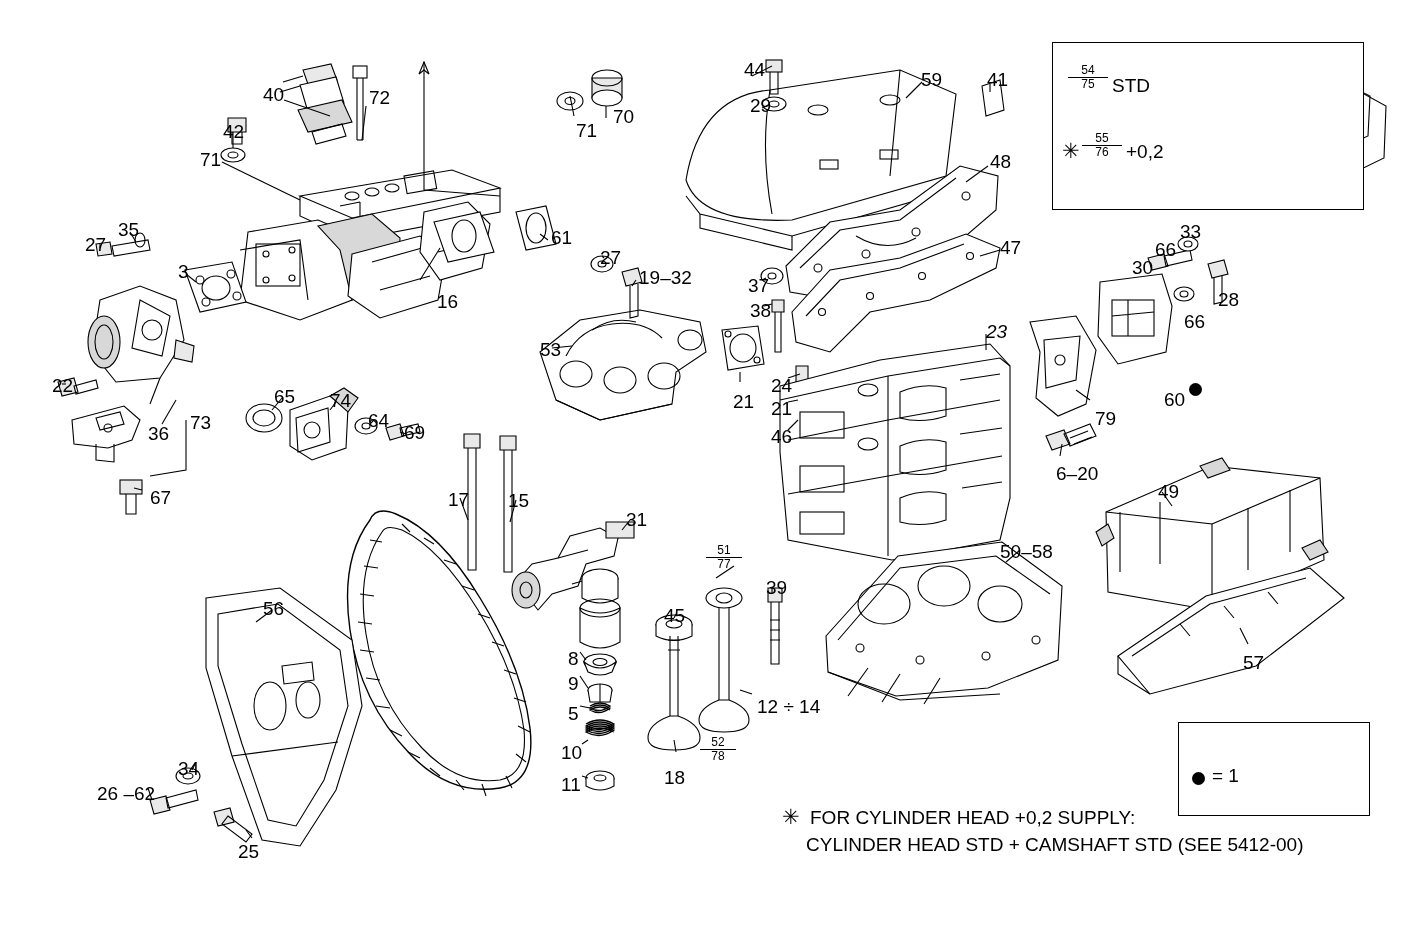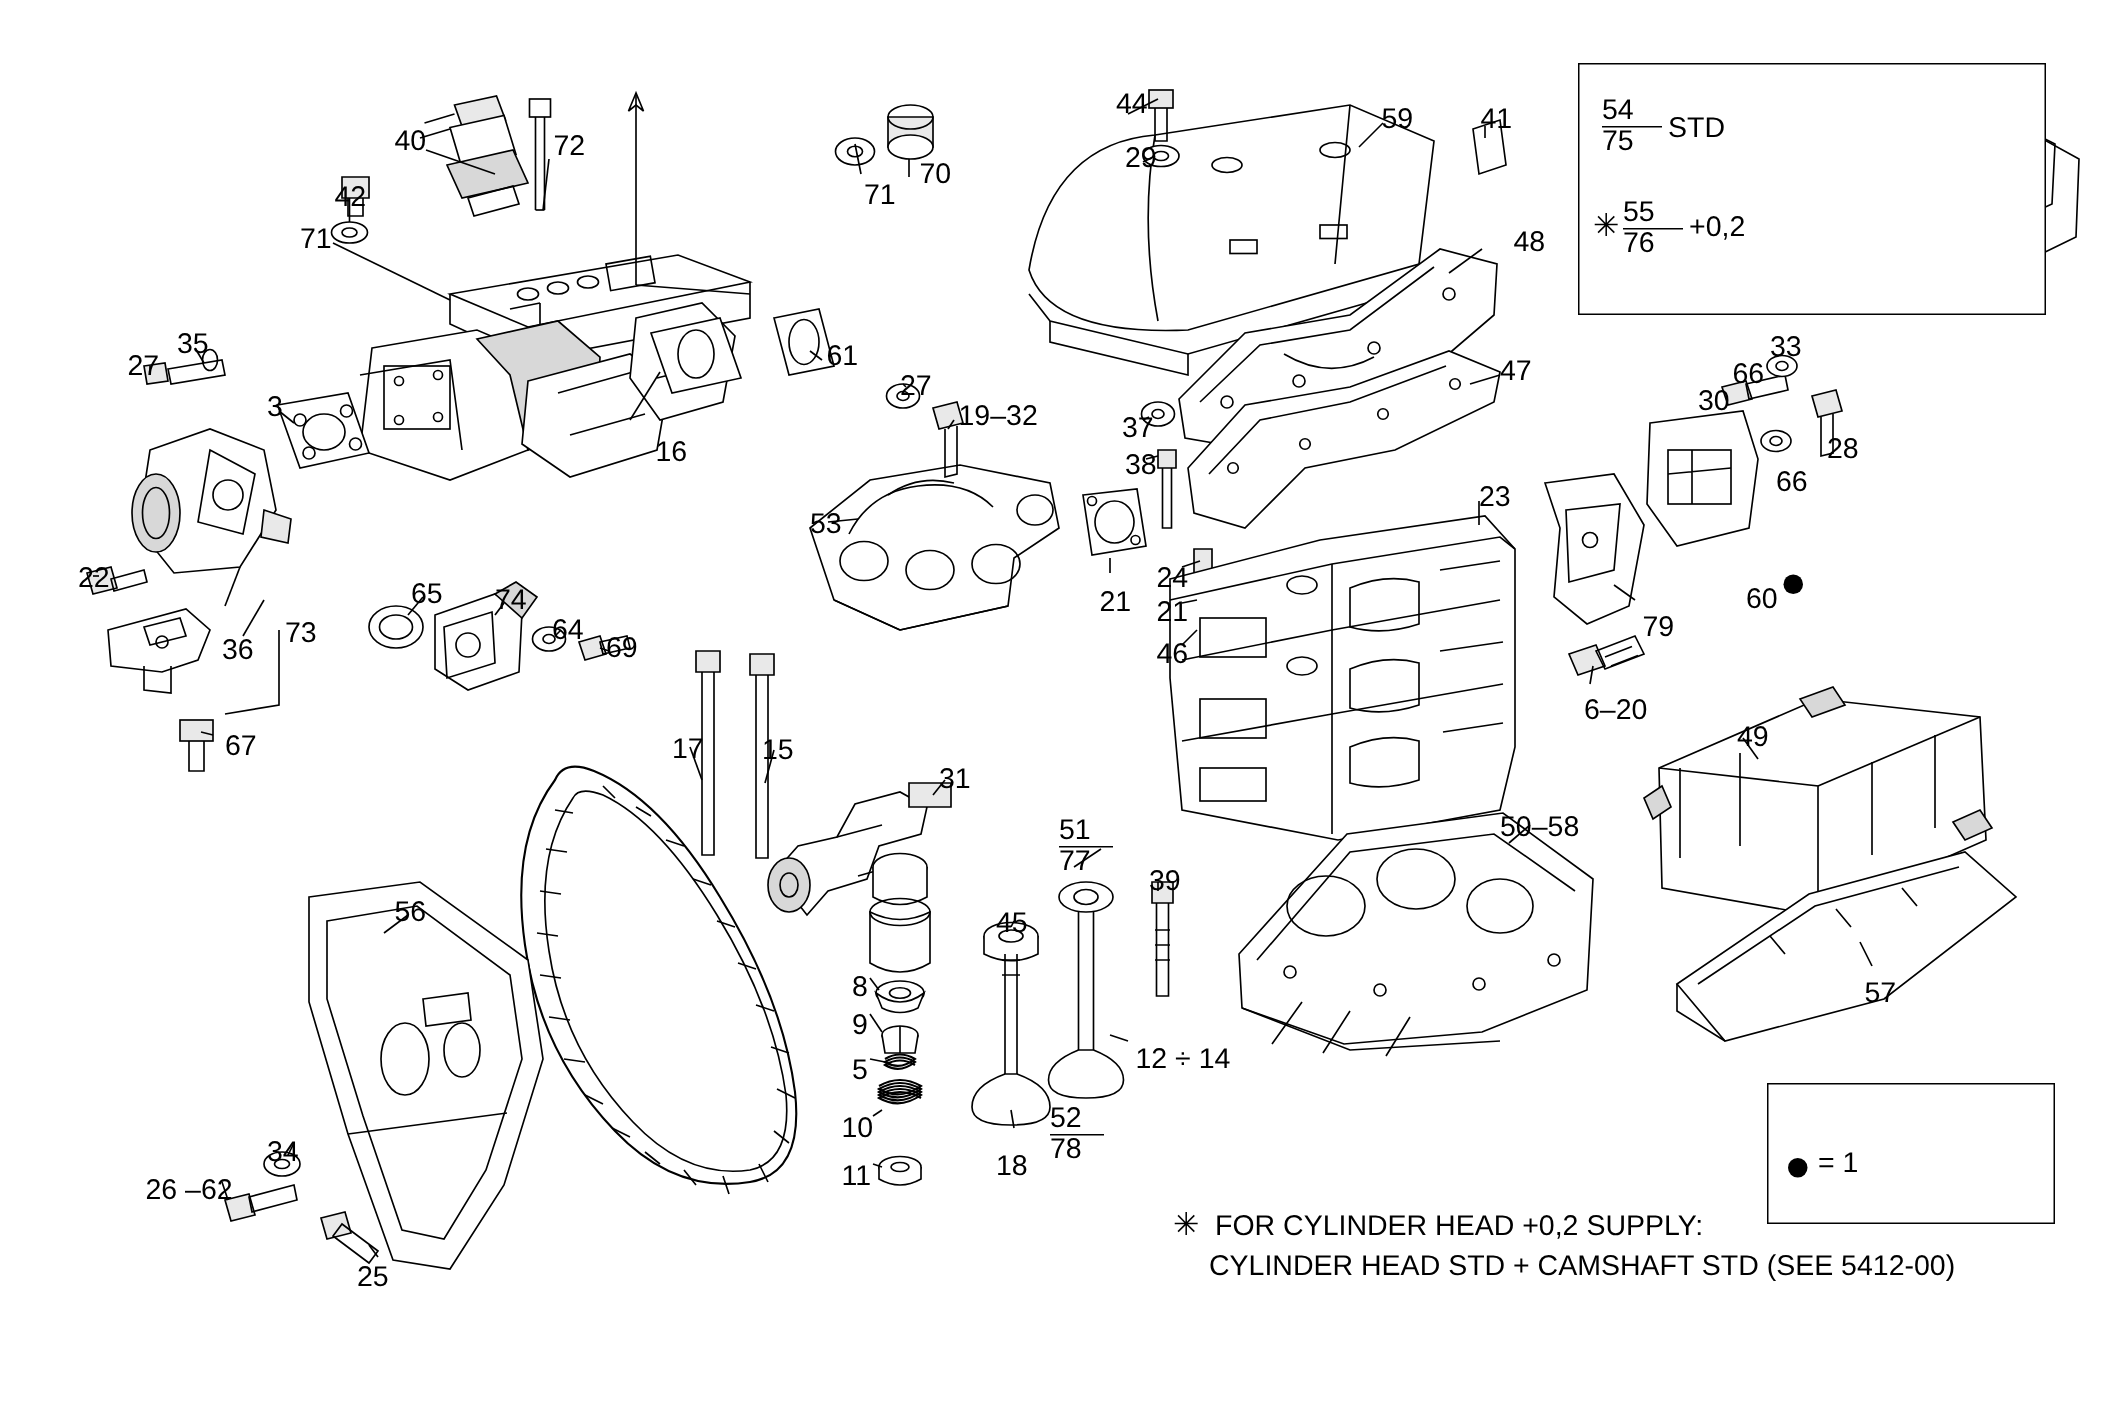--- a/index.html
+++ b/index.html
@@ -1,20 +1,20 @@
 <!DOCTYPE html>
 <html><head>
 <meta charset="utf-8">
 <style>
   html,body{margin:0;padding:0;background:#ffffff;}
   body{width:1418px;height:945px;position:relative;overflow:hidden;
        font-family:"Liberation Sans",sans-serif;color:#000;}
   #sheet{position:absolute;left:0;top:0;width:1418px;height:945px;}
   .lbl{position:absolute;font-size:19px;line-height:19px;color:#000;white-space:nowrap;}
-  .frac{position:absolute;text-align:left;line-height:1.05;font-size:19px;}
+  .frac{position:absolute;text-align:center;line-height:1.05;font-size:12px;}
   .frac .n{display:block;}
   .frac .bar{display:block;border-top:1.6px solid #000;width:100%;}
   .frac .d{display:block;}
   .box{position:absolute;border:1.6px solid #000;background:#fff;}
   .note{position:absolute;font-size:19px;line-height:25px;white-space:nowrap;}
   .dot{position:absolute;width:13px;height:13px;border-radius:50%;background:#000;}
   svg{position:absolute;left:0;top:0;}
   .ln{stroke:#000;stroke-width:1.4;fill:none;}
   .ln2{stroke:#000;stroke-width:1.1;fill:none;}
   .pt{stroke:#000;stroke-width:1.1;fill:#fff;}
@@ -493,37 +493,37 @@
   <div class="lbl" style="left:263px;top:85px;">40</div>
   <div class="lbl" style="left:369px;top:88px;">72</div>
   <div class="lbl" style="left:744px;top:60px;">44</div>
   <div class="lbl" style="left:921px;top:70px;">59</div>
   <div class="lbl" style="left:987px;top:70px;">41</div>
   <div class="lbl" style="left:750px;top:96px;">29</div>
   <div class="lbl" style="left:613px;top:107px;">70</div>
   <div class="lbl" style="left:576px;top:121px;">71</div>
   <div class="lbl" style="left:212px;top:122px;margin-left:11px;">42</div>
   <div class="lbl" style="left:200px;top:150px;">71</div>
-  <div class="lbl" style="left:990px;top:152px;margin-left:19px;">48</div>
+  <div class="lbl" style="left:990px;top:152px;">48</div>
   <div class="lbl" style="left:118px;top:220px;">35</div>
   <div class="lbl" style="left:85px;top:235px;">27</div>
   <div class="lbl" style="left:551px;top:228px;">61</div>
   <div class="lbl" style="left:1180px;top:222px;">33</div>
   <div class="lbl" style="left:1155px;top:240px;">66</div>
   <div class="lbl" style="left:1000px;top:238px;">47</div>
   <div class="lbl" style="left:600px;top:248px;">27</div>
   <div class="lbl" style="left:639px;top:268px;">19–32</div>
   <div class="lbl" style="left:1132px;top:258px;">30</div>
   <div class="lbl" style="left:178px;top:262px;">3</div>
   <div class="lbl" style="left:1218px;top:290px;">28</div>
   <div class="lbl" style="left:417px;top:292px;margin-left:20px;">16</div>
   <div class="lbl" style="left:748px;top:276px;">37</div>
   <div class="lbl" style="left:750px;top:301px;">38</div>
   <div class="lbl" style="left:1184px;top:312px;">66</div>
-  <div class="lbl" style="left:986px;top:322px;">23</div>
+  <div class="lbl" style="left:986px;top:322px;font-style:italic;">23</div>
   <div class="lbl" style="left:540px;top:340px;">53</div>
   <div class="lbl" style="left:52px;top:376px;">22</div>
   <div class="lbl" style="left:771px;top:376px;">24</div>
   <div class="lbl" style="left:1164px;top:390px;">60</div>
   <div class="lbl" style="left:771px;top:399px;">21</div>
   <div class="lbl" style="left:274px;top:387px;">65</div>
   <div class="lbl" style="left:330px;top:391px;">74</div>
   <div class="lbl" style="left:733px;top:392px;">21</div>
   <div class="lbl" style="left:368px;top:411px;">64</div>
   <div class="lbl" style="left:404px;top:423px;">69</div>

